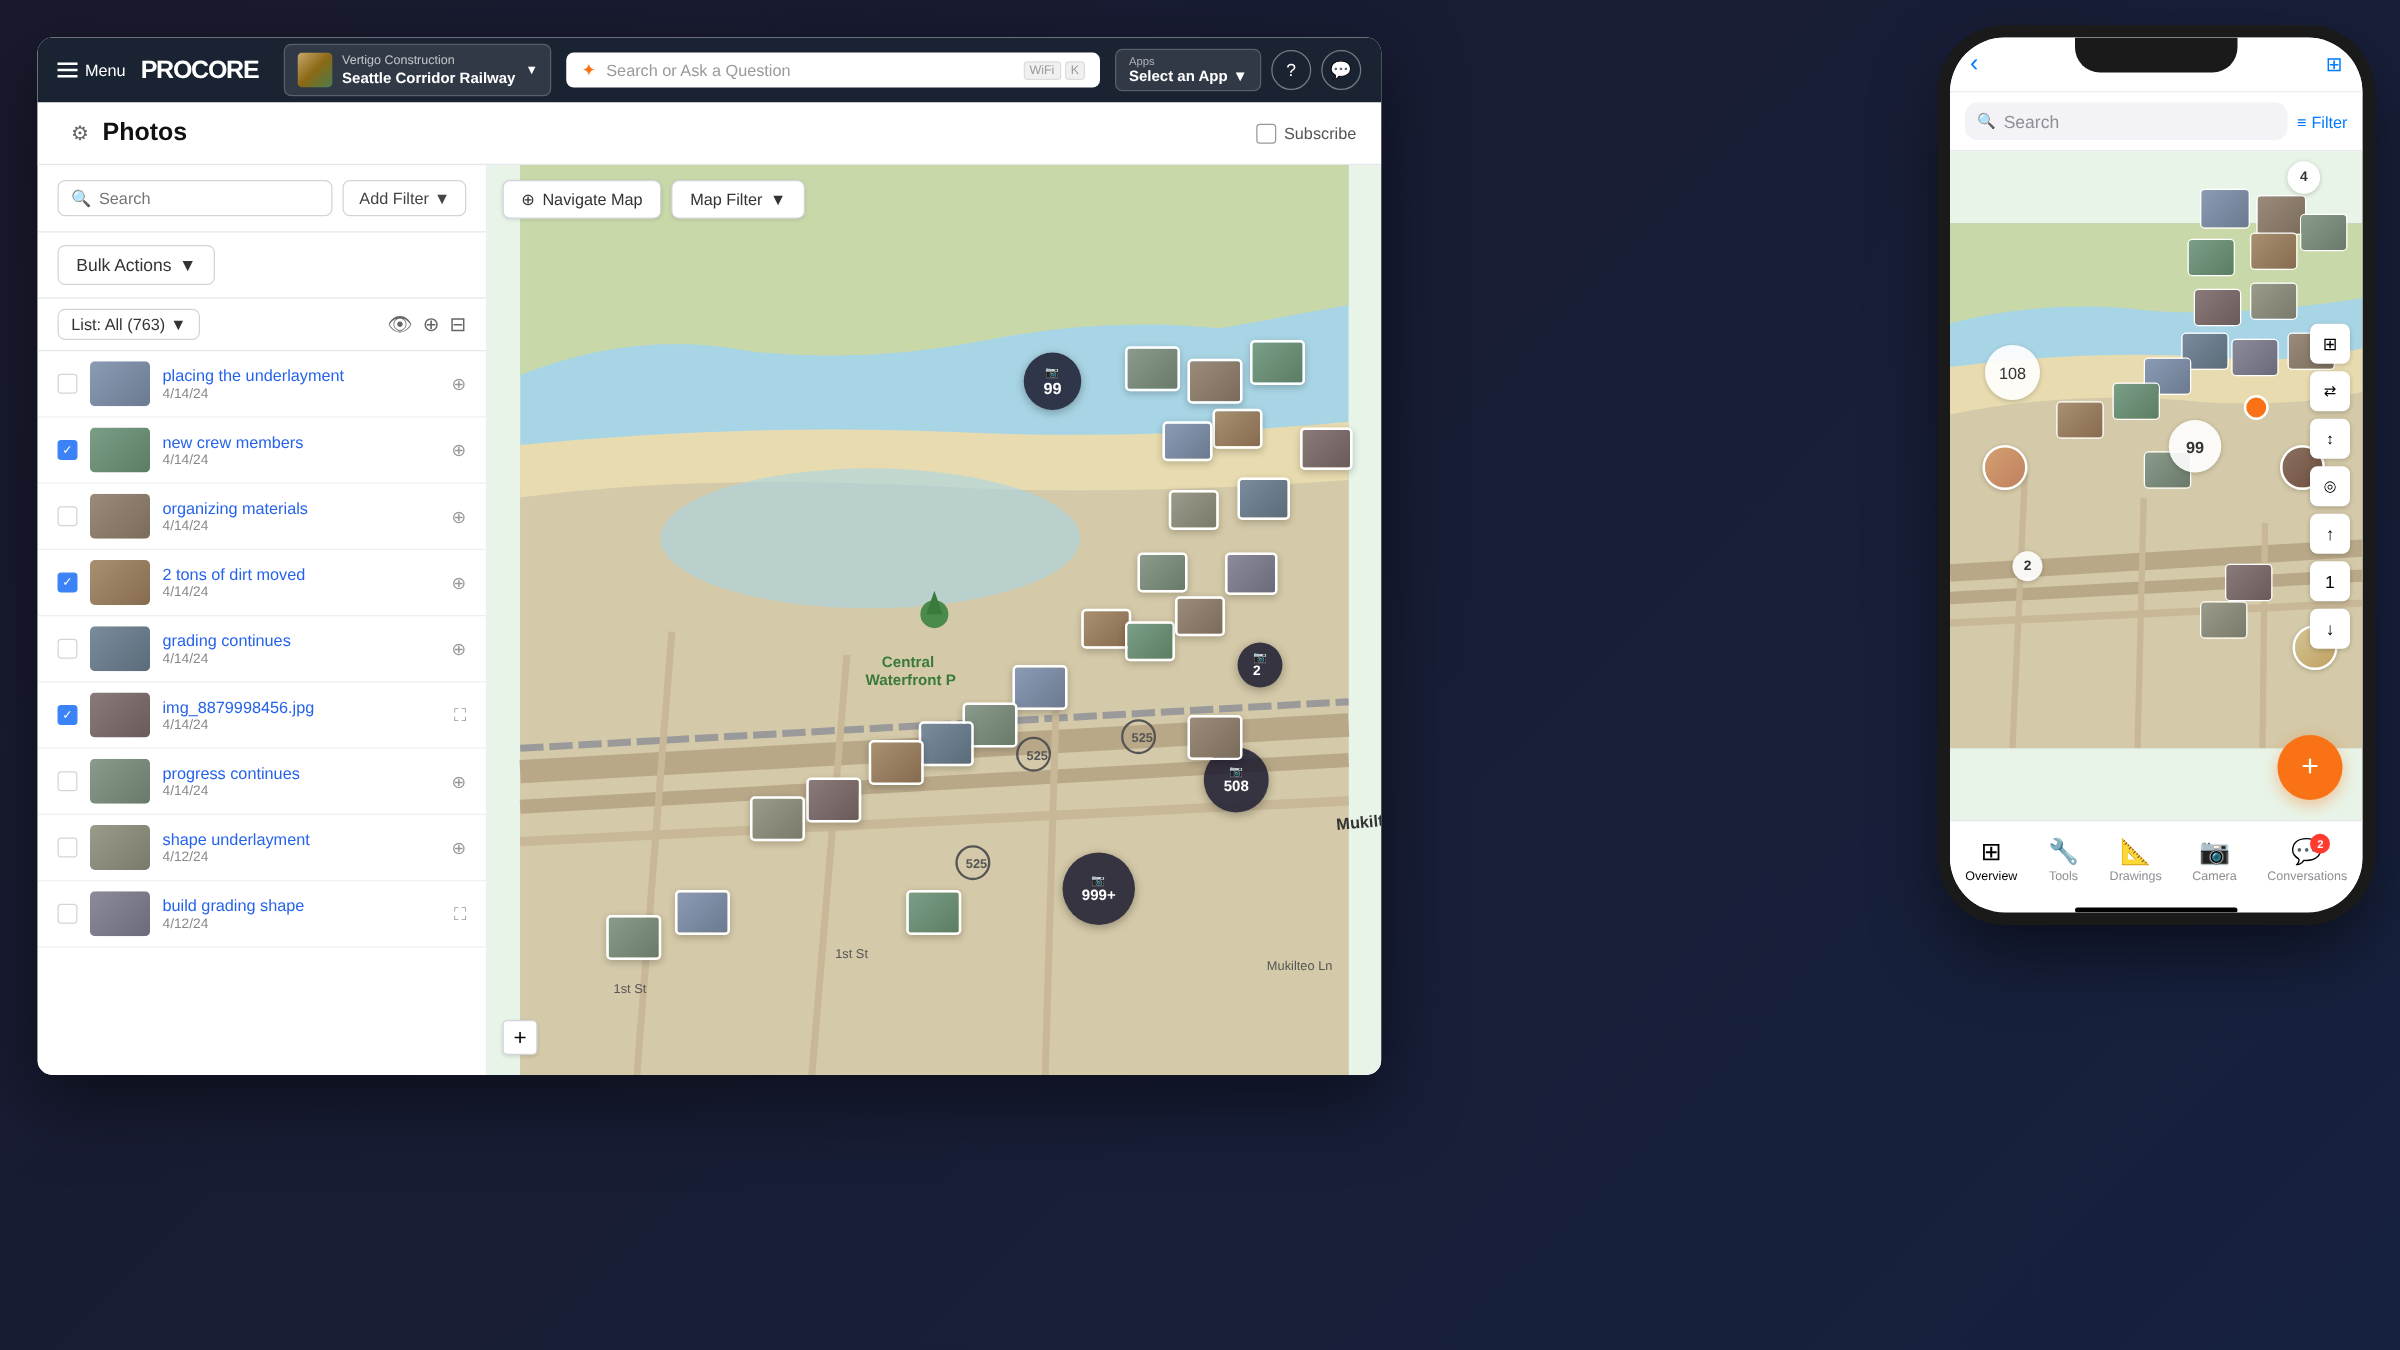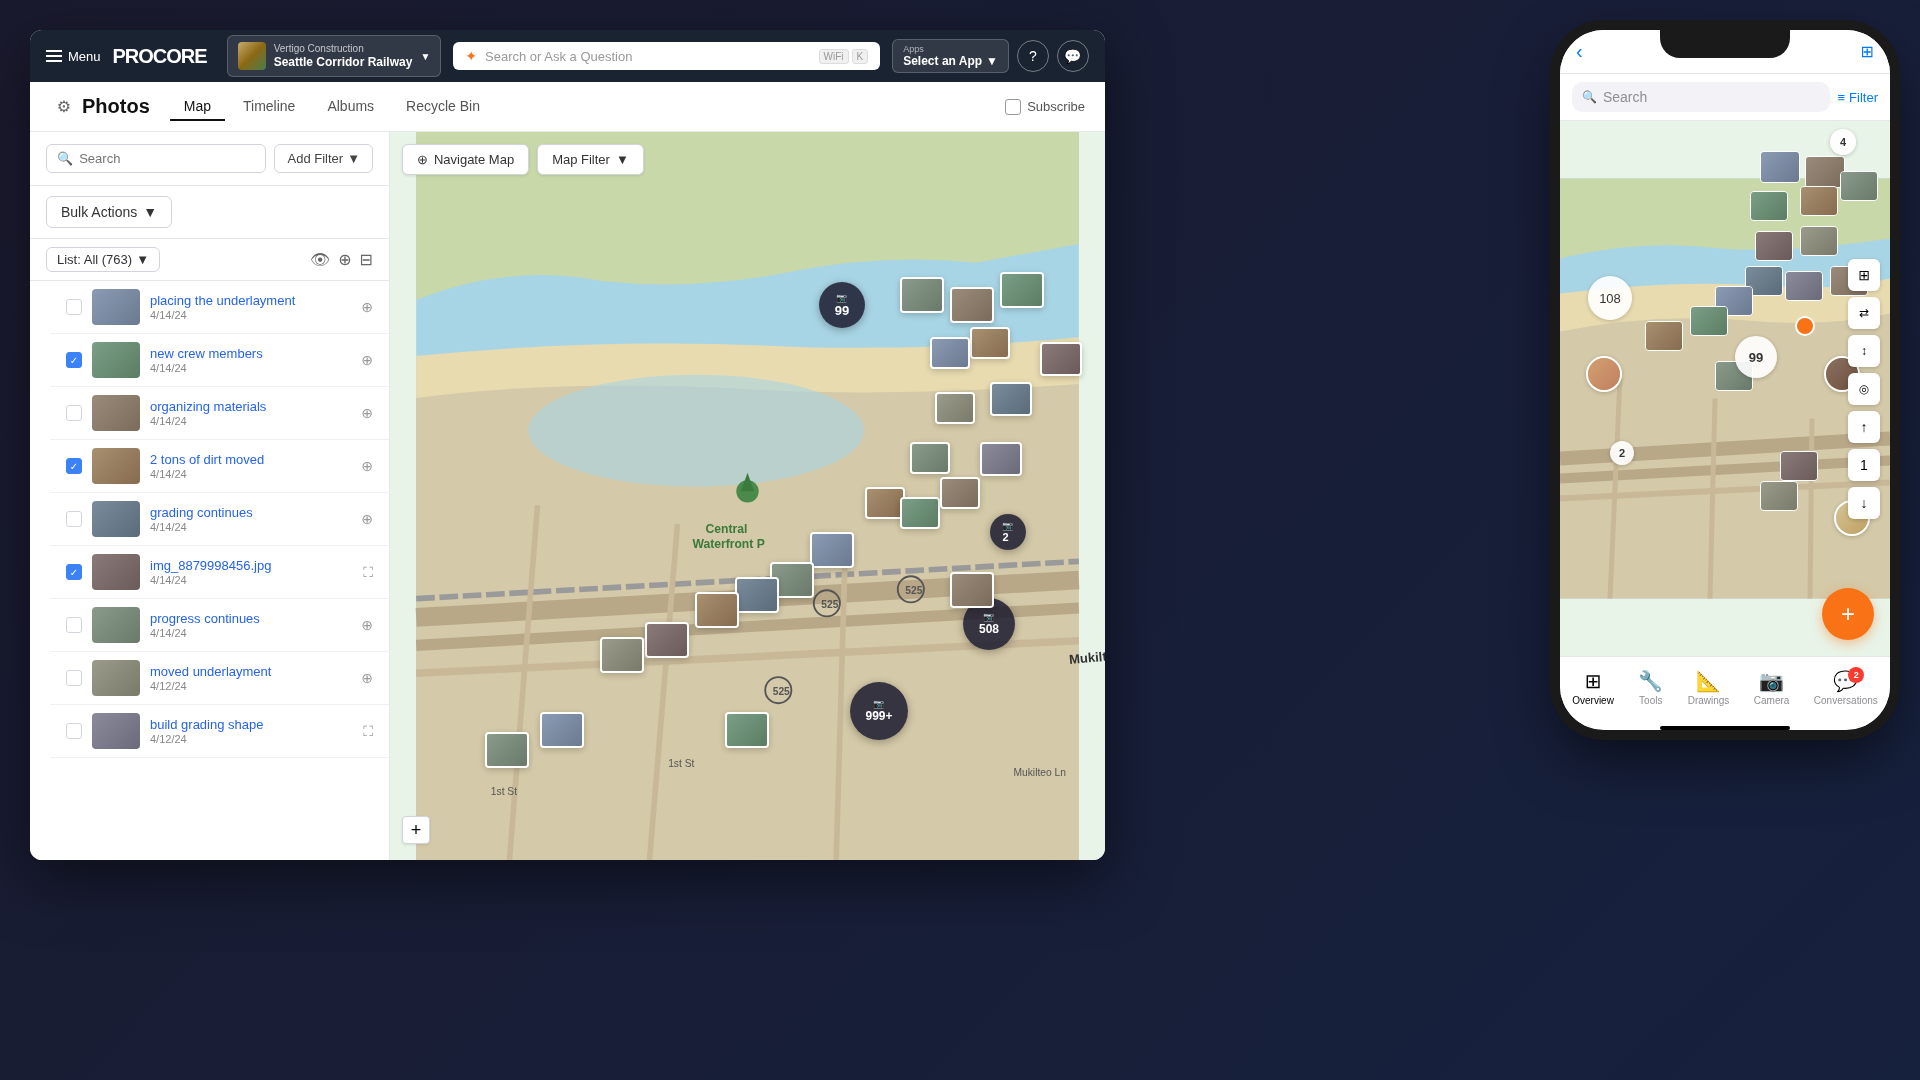--- a/index.html
+++ b/index.html
@@ -378,21 +378,20 @@
 
     .list-controls-icons span {
       cursor: pointer;
       font-size: 16px;
     }
 
     
     .photo-list {
       flex: 1;
       overflow-y: auto;
-      padding-left: 20px;
     }
 
     .photo-item {
       display: flex;
       align-items: center;
       padding: 8px 16px;
       border-bottom: 1px solid #f0f0f0;
       gap: 10px;
       cursor: pointer;
     }
@@ -858,26 +857,20 @@
         </div>
       </div>
       <div class="nav-icon-btn">?</div>
       <div class="nav-icon-btn">💬</div>
     </div>
   </div>
 
   <div class="sub-nav">
     <div class="gear-icon">⚙</div>
     <span class="page-title">Photos</span>
-    <div class="nav-tabs">
-      <div class="nav-tab active">Map</div>
-      <div class="nav-tab">Timeline</div>
-      <div class="nav-tab">Albums</div>
-      <div class="nav-tab">Recycle Bin</div>
-    </div>
     <div class="subscribe-btn">
       <div class="subscribe-checkbox"></div>
       <span>Subscribe</span>
     </div>
   </div>
 
   <div class="main-content">
 
     <div class="left-panel">
 
@@ -996,21 +989,21 @@
           </div>
           <span class="photo-action">⊕</span>
         </div>
 
         <div class="photo-item">
           <div class="photo-checkbox"></div>
           <div class="photo-thumb">
             <div class="thumb-color" style="background: linear-gradient(135deg, #9B9B8B, #7A7A6A);"></div>
           </div>
           <div class="photo-info">
-            <div class="photo-title">moved underlayment</div>
+            <div class="photo-title">shape underlayment</div>
             <div class="photo-date">4/12/24</div>
           </div>
           <span class="photo-action">⊕</span>
         </div>
 
         <div class="photo-item">
           <div class="photo-checkbox"></div>
           <div class="photo-thumb">
             <div class="thumb-color" style="background: linear-gradient(135deg, #8B8B9B, #6A6A7A);"></div>
           </div>

